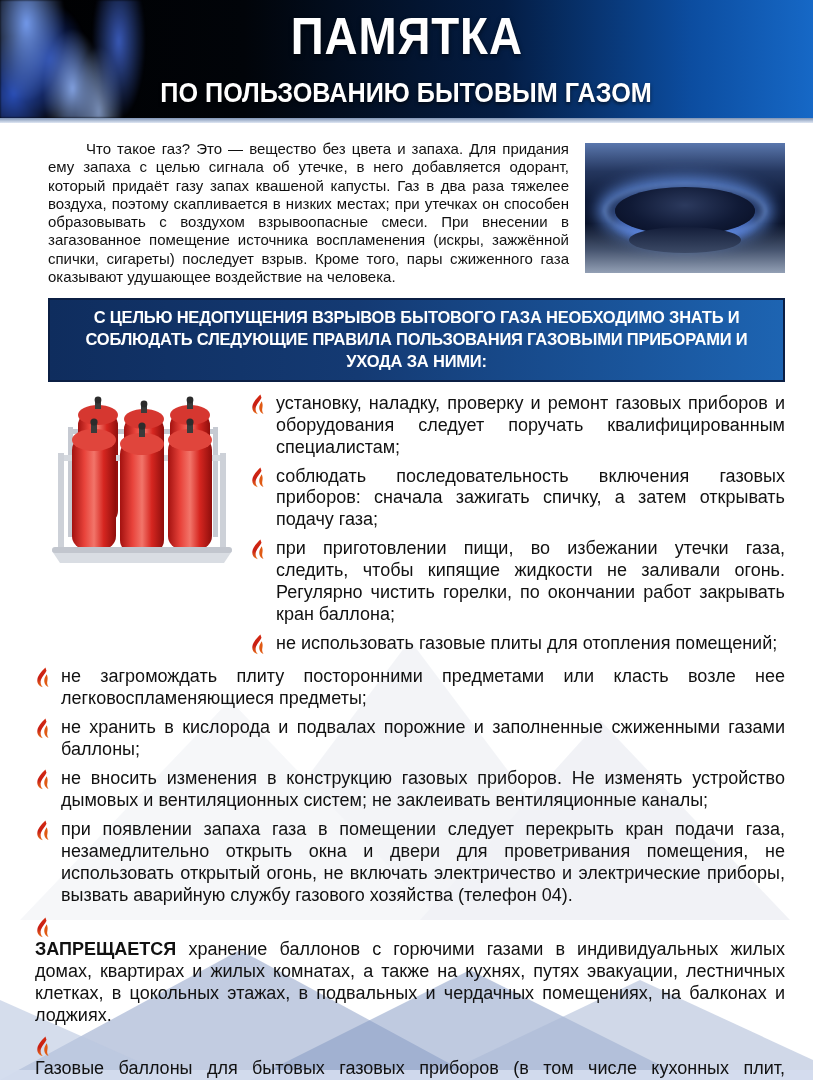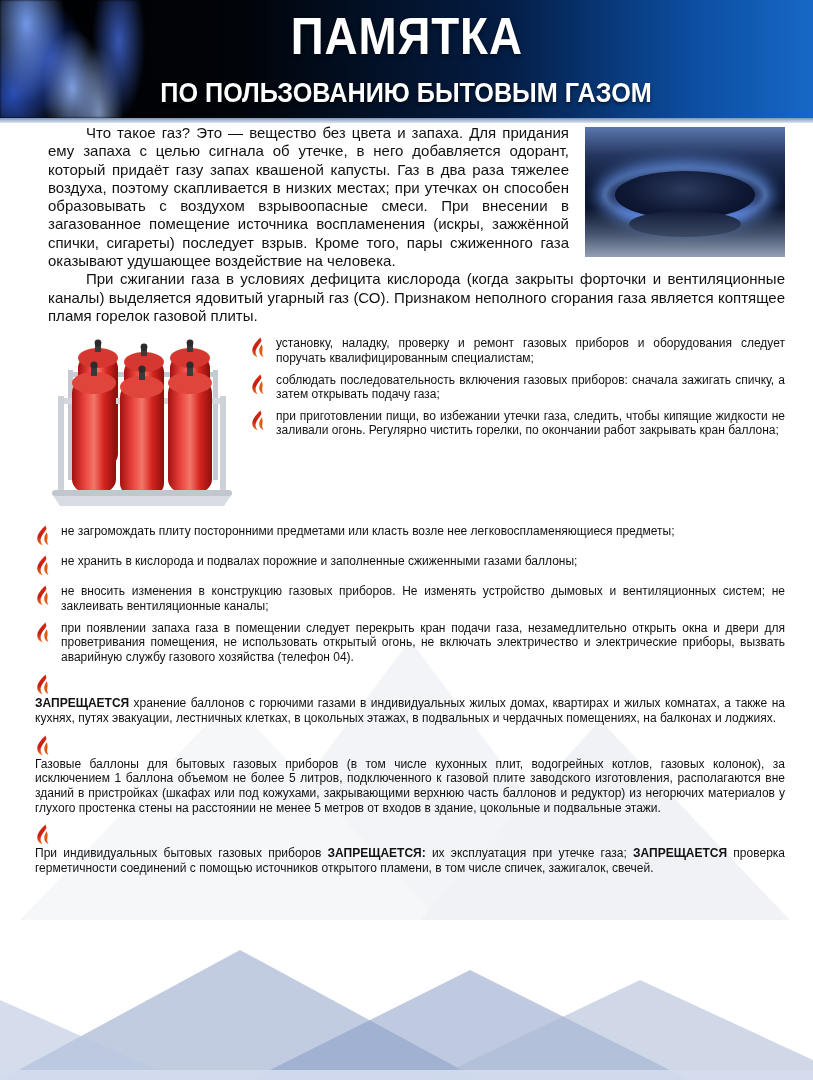--- a/index.html
+++ b/index.html
@@ -36,21 +36,21 @@
     color:#fff;font-weight:bold;font-size:28px;letter-spacing:0;line-height:1.1;
     transform:scaleX(.9);text-shadow:0 2px 4px rgba(0,0,0,.6);margin-top:4px;
   }
   .header-edge{height:5px;background:linear-gradient(180deg,#7e93b4,#dfe7f4);position:relative;z-index:2;}
   
   .bg-pattern{position:absolute;left:0;top:400px;width:813px;height:520px;z-index:0;pointer-events:none;opacity:.5;}
   .bg-bottom{position:absolute;left:0;bottom:0;width:813px;height:170px;z-index:0;pointer-events:none;}
   
   .content{position:relative;z-index:1;padding:0 28px 0 48px;}
   .para{margin:0;text-align:justify;font-size:15px;line-height:1.22;color:#111;}
-  .para.first{padding-top:1px;}
+  .para.first{padding-top:17px;}
   .para .indent{display:inline-block;width:38px;}
   .burner-photo{
     float:right;width:200px;height:130px;margin:3px 0 8px 16px;position:relative;overflow:hidden;
     background:
       radial-gradient(ellipse 95px 30px at 50% 64%,rgba(125,175,255,.9),rgba(70,110,220,.45) 55%,transparent 78%),
       linear-gradient(180deg,#5a77ad 0%,#24365e 22%,#0d1834 45%,#0a1228 62%,#45536e 82%,#93a0b5 100%);
   }
   .burner-flame-ring{position:absolute;left:18px;top:40px;width:164px;height:56px;border-radius:50%;
     box-shadow:0 0 16px 5px rgba(110,160,250,.85), inset 0 0 12px 4px rgba(130,175,255,.8);
     filter:blur(1.5px);}
@@ -66,23 +66,23 @@
     color:#fff;text-align:center;font-weight:bold;font-size:16.5px;line-height:1.32;
     padding:7px 12px;letter-spacing:-.2px;
   }
   
   .rules-top{display:flex;margin-top:9px;align-items:flex-start;}
   .cylinders{flex:none;width:188px;height:176px;margin-right:14px;}
   .rules-col{flex:1;padding-top:2px;}
   .rule-item{display:flex;margin-bottom:7px;}
   .rule-item .flame-bullet{flex:none;width:15px;margin-right:11px;padding-top:1px;}
   .rule-item .flame-bullet svg{display:block;width:15px;height:22px;}
-  .rule-text{flex:1;text-align:justify;font-size:12px;line-height:1.22;color:#111;}
+  .rule-text{flex:1;text-align:justify;font-size:18px;line-height:1.22;color:#111;}
   .rule-text .b{font-weight:bold;}
-  .rules-full{margin-top:14px;margin-left:-13px;}
+  .rules-full{margin-top:3px;margin-left:-13px;}
   .ppr-list{margin-top:9px;margin-left:-13px;}
   .ppr-list .rule-item{margin-bottom:8px;flex-direction:column;}
 </style>
 </head>
 <body>
 
 <svg class="bg-pattern" viewBox="0 0 813 520" preserveAspectRatio="none">
   <polygon points="200,520 410,240 620,520" fill="#e9ebf1"></polygon>
   <polygon points="20,520 230,300 440,520" fill="#eef0f5"></polygon>
   <polygon points="420,520 600,320 790,520" fill="#e4e7ef"></polygon>
@@ -108,22 +108,22 @@
 <div class="content">
 
   <p class="para first">
     <span class="burner-photo">
       <span class="burner-flame-ring"></span>
       <span class="burner-cap"></span>
       <span class="burner-base"></span>
     </span><span class="indent"></span><span>Что такое газ? Это — вещество без цвета и запаха. Для придания ему запаха с целью сигнала об утечке, в него добавляется одорант, который придаёт газу запах квашеной капусты. Газ в два раза тяжелее воздуха, поэтому скапливается в низких местах; при утечках он способен образовывать с воздухом взрывоопасные смеси. При внесении в загазованное помещение источника воспламенения (искры, зажжённой спички, сигареты) последует взрыв. Кроме того, пары сжиженного газа оказывают удушающее воздействие на человека.</span>
   </p>
 
-  <p class="para"><span class="indent"></span><span>При сжигании газа в условиях дефицита кислорода (когда закрыты форточки и вентиляционные каналы) выделяется ядовитый угарный газ (СО). Признаком неполного сгорания газа является коптящее пламя горелок газовой плиты.</span></p>
-
+
+  <div class="banner">С ЦЕЛЬЮ НЕДОПУЩЕНИЯ ВЗРЫВОВ БЫТОВОГО ГАЗА НЕОБХОДИМО ЗНАТЬ И СОБЛЮДАТЬ СЛЕДУЮЩИЕ ПРАВИЛА ПОЛЬЗОВАНИЯ ГАЗОВЫМИ ПРИБОРАМИ И УХОДА ЗА НИМИ:</div>
 
   <div class="rules-top">
     <svg class="cylinders" viewBox="0 0 188 176">
       <defs>
         <linearGradient id="cylRed" x1="0" y1="0" x2="1" y2="0">
           <stop offset="0" stop-color="#a31210"></stop>
             <stop offset="0.28" stop-color="#e8423a"></stop>
           <stop offset="0.5" stop-color="#f2756a"></stop>
             <stop offset="0.72" stop-color="#d62620"></stop>
           <stop offset="1" stop-color="#8e0e0c"></stop>
@@ -213,20 +213,36 @@
                   <stop offset="0.55" stop-color="#c81e14"></stop>
                   <stop offset="1" stop-color="#e8731e"></stop>
                 </linearGradient>
               </defs>
               <path d="M12.5,0.5 C8,5 3.6,9.5 2.8,14.8 C2.2,19.4 5.2,23.4 9.4,24 C6.8,21.2 6,17.8 7.4,14.4 C9,10.6 12,7.8 13.8,4.2 Z" fill="url(#fg)"></path>
               <path d="M14,8.5 C12,11.5 10.6,14.6 11.2,17.9 C11.7,20.8 13.7,23 16.2,23.9 C14.6,21.4 14.2,18.8 14.9,15.9 C15.5,13.3 15.1,10.8 14,8.5 Z" fill="#e05a14"></path>
             </svg>
           </span>
           <div class="rule-text"><span>при приготовлении пищи, во избежании утечки газа, следить, чтобы кипящие жидкости не заливали огонь. Регулярно чистить горелки, по окончании работ закрывать кран баллона;</span></div>
         </div>
+        <div class="rule-item">
+          <span class="flame-bullet">
+            <svg viewBox="0 0 18 26">
+              <defs>
+                <linearGradient id="fg" x1="0" y1="0" x2="0" y2="1">
+                  <stop offset="0" stop-color="#d42a10"></stop>
+                  <stop offset="0.55" stop-color="#c81e14"></stop>
+                  <stop offset="1" stop-color="#e8731e"></stop>
+                </linearGradient>
+              </defs>
+              <path d="M12.5,0.5 C8,5 3.6,9.5 2.8,14.8 C2.2,19.4 5.2,23.4 9.4,24 C6.8,21.2 6,17.8 7.4,14.4 C9,10.6 12,7.8 13.8,4.2 Z" fill="url(#fg)"></path>
+              <path d="M14,8.5 C12,11.5 10.6,14.6 11.2,17.9 C11.7,20.8 13.7,23 16.2,23.9 C14.6,21.4 14.2,18.8 14.9,15.9 C15.5,13.3 15.1,10.8 14,8.5 Z" fill="#e05a14"></path>
+            </svg>
+          </span>
+          <div class="rule-text"><span>не использовать газовые плиты для отопления помещений;</span></div>
+        </div>
       </div>
   </div>
 
   <div class="rules-full">
       <div class="rule-item">
         <span class="flame-bullet">
           <svg viewBox="0 0 18 26">
             <defs>
               <linearGradient id="fg" x1="0" y1="0" x2="0" y2="1">
                 <stop offset="0" stop-color="#d42a10"></stop>

